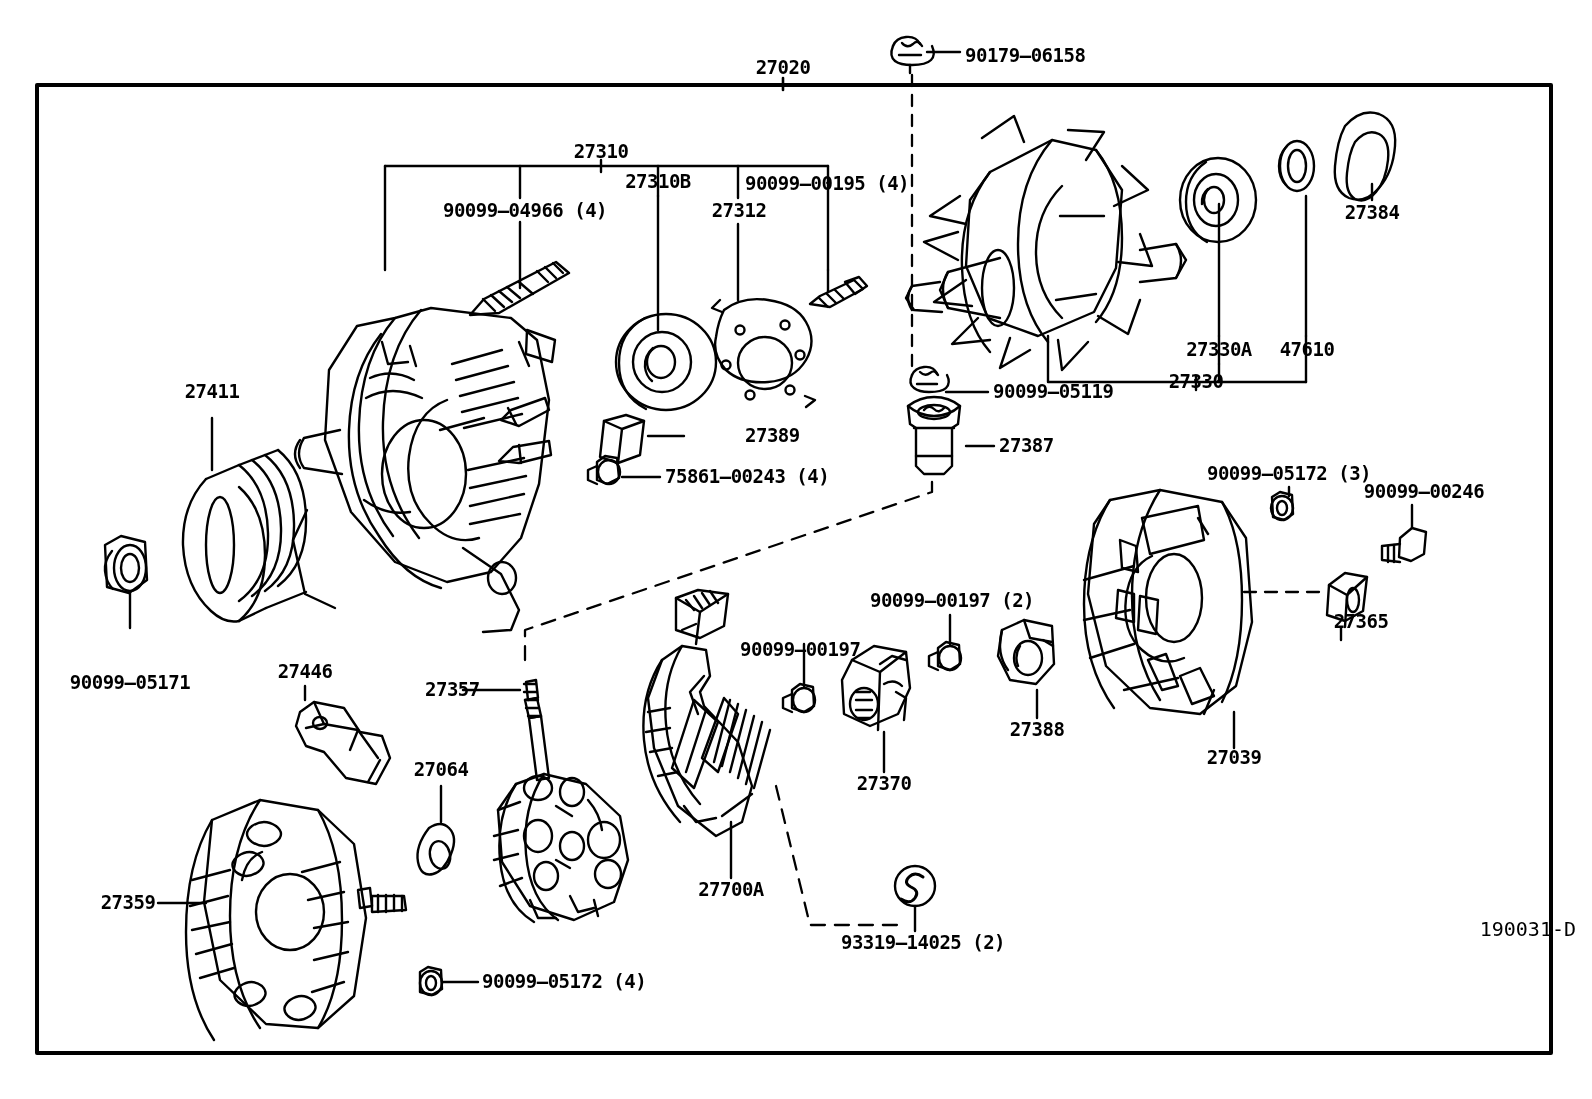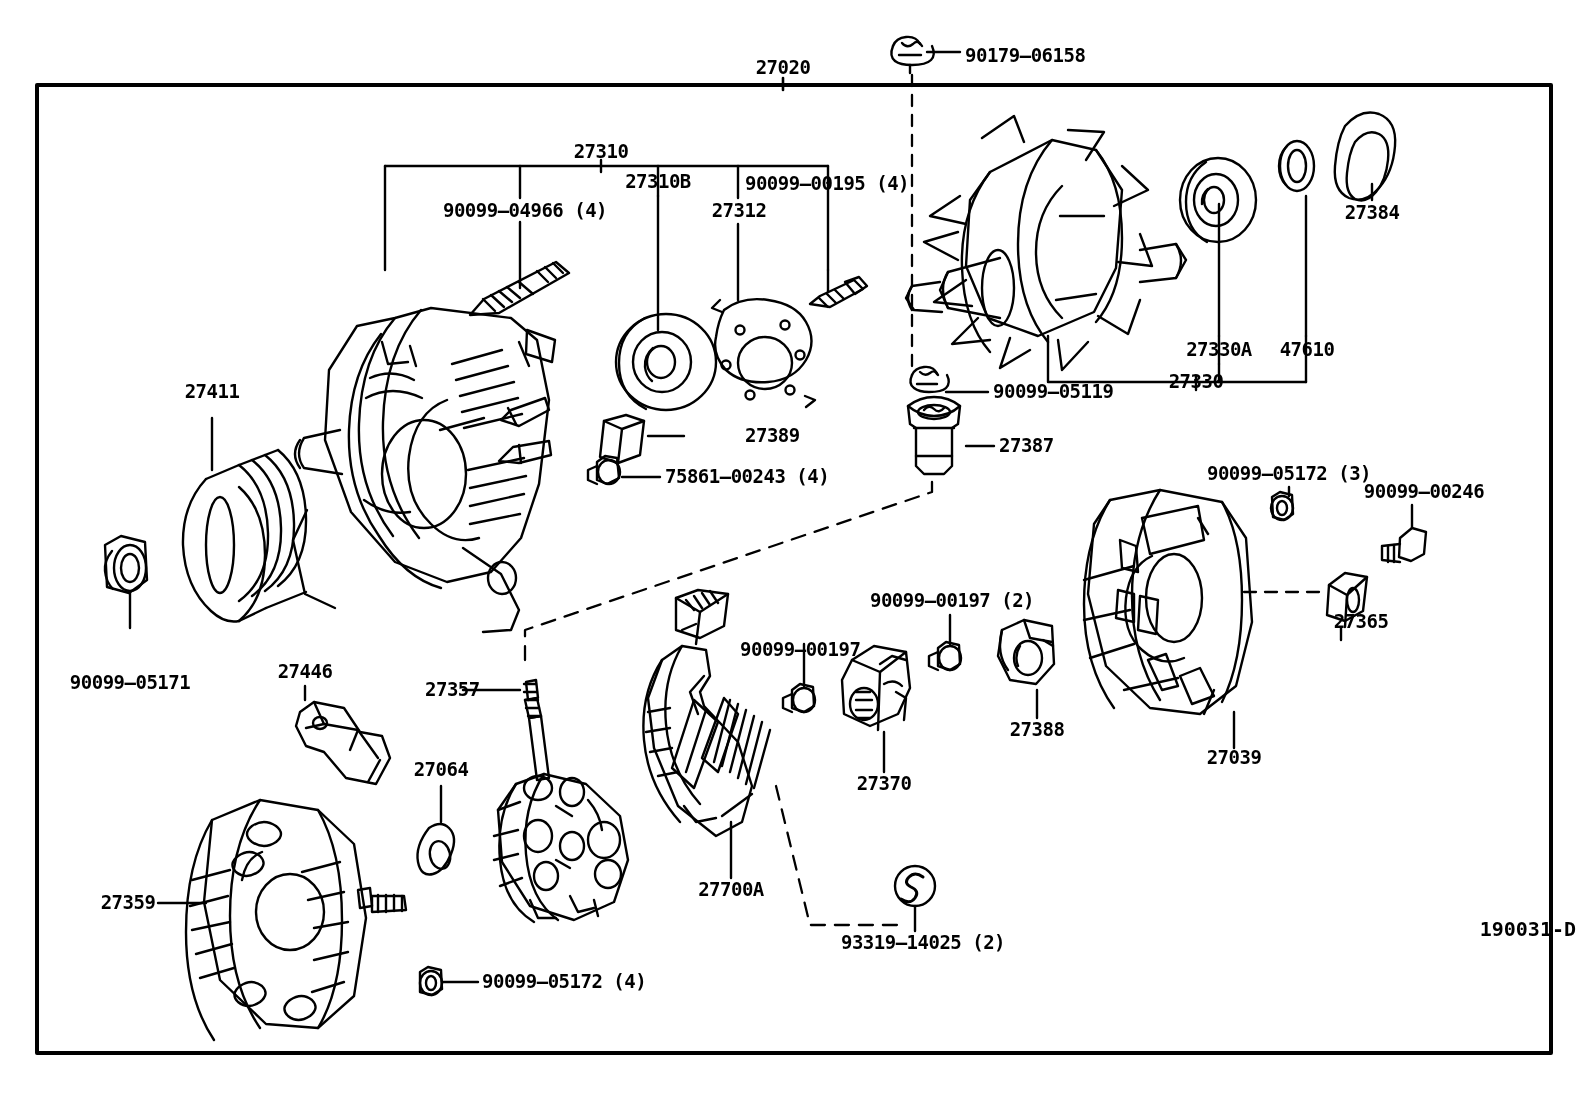--- a/index.html
+++ b/index.html
@@ -4,21 +4,21 @@
 <style>
   html,body{margin:0;padding:0;background:#ffffff;}
   body{width:1592px;height:1099px;position:relative;overflow:hidden;
        font-family:"DejaVu Sans Mono","Liberation Mono",monospace;}
   #stage{position:absolute;inset:0;width:1592px;height:949px;}
   svg#diagram{position:absolute;left:0;top:0;width:1592px;height:1099px;}
   .lbl{position:absolute;white-space:nowrap;color:#000;
        font-family:"DejaVu Sans Mono","Liberation Mono",monospace;
        font-weight:700;font-size:19px;letter-spacing:-0.5px;}
   .lbl.c{transform:translateX(-50%);}
-  #docid{position:absolute;right:16px;bottom:8px;font-size:20px;font-weight:700;
+  #docid{position:absolute;right:16px;bottom:8px;font-size:20px;font-weight:400;
          letter-spacing:0px;}
 </style>
 </head>
 <body>
 
 <div id="stage">
 
 <svg id="diagram" viewBox="0 0 1592 1099">
   <g fill="none" stroke="#000" stroke-width="2.4" stroke-linecap="round" stroke-linejoin="round">
 

